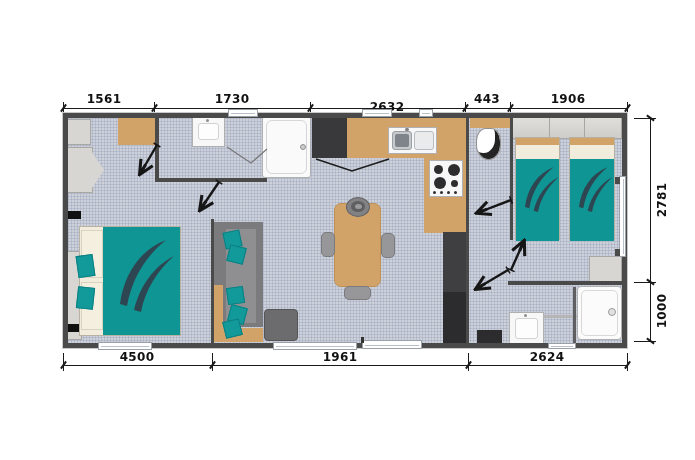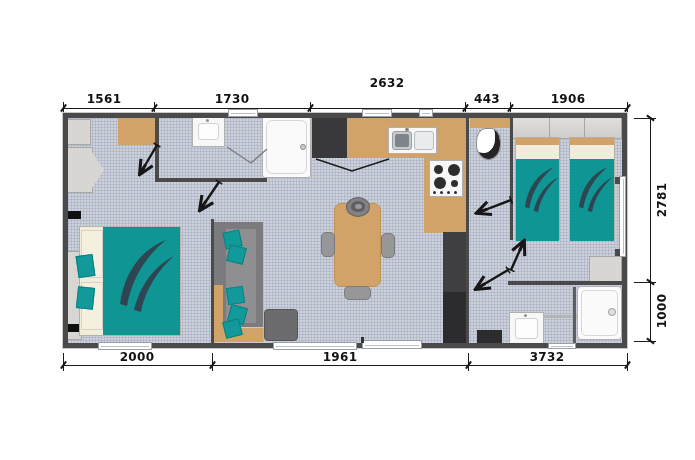--- a/index.html
+++ b/index.html
@@ -47,36 +47,36 @@
   <div class="tick" style="left:510px;top:102px;width:1px;height:12px;"></div>
   <div class="tick" style="left:627px;top:102px;width:1px;height:12px;"></div>
   <div class="slash" style="left:59px;top:107px;"></div>
   <div class="slash" style="left:150px;top:107px;"></div>
   <div class="slash" style="left:306px;top:107px;"></div>
   <div class="slash" style="left:461px;top:107px;"></div>
   <div class="slash" style="left:506px;top:107px;"></div>
   <div class="slash" style="left:623px;top:107px;"></div>
   <div class="dim-label" style="left:104px;top:92px;">1561</div>
   <div class="dim-label" style="left:232px;top:92px;">1730</div>
-  <div class="dim-label" style="left:387px;top:76px;">2632</div>
+  <div class="dim-label" style="left:387px;top:100px;">2632</div>
   <div class="dim-label" style="left:487px;top:92px;">443</div>
   <div class="dim-label" style="left:568px;top:92px;">1906</div>
 
   <div class="abs dim-line" style="left:63px;top:365px;width:564px;height:1px;"></div>
   <div class="tick" style="left:63px;top:353px;width:1px;height:18px;"></div>
   <div class="tick" style="left:212px;top:353px;width:1px;height:18px;"></div>
   <div class="tick" style="left:468px;top:353px;width:1px;height:18px;"></div>
   <div class="tick" style="left:627px;top:353px;width:1px;height:18px;"></div>
   <div class="slash" style="left:59px;top:364px;"></div>
   <div class="slash" style="left:208px;top:364px;"></div>
   <div class="slash" style="left:464px;top:364px;"></div>
   <div class="slash" style="left:623px;top:364px;"></div>
-  <div class="dim-label" style="left:137px;top:350px;">2000</div>
+  <div class="dim-label" style="left:137px;top:350px;">4500</div>
   <div class="dim-label" style="left:340px;top:350px;">1961</div>
-  <div class="dim-label" style="left:547px;top:350px;">3732</div>
+  <div class="dim-label" style="left:547px;top:350px;">2624</div>
 
   <div class="abs dim-line" style="left:650px;top:118px;width:1px;height:223px;"></div>
   <div class="tick" style="left:634px;top:118px;width:22px;height:1px;"></div>
   <div class="tick" style="left:634px;top:282px;width:22px;height:1px;"></div>
   <div class="tick" style="left:634px;top:341px;width:22px;height:1px;"></div>
   <div class="slash slash-v" style="left:646px;top:117px;"></div>
   <div class="slash slash-v" style="left:646px;top:281px;"></div>
   <div class="slash slash-v" style="left:646px;top:340px;"></div>
   <div class="dim-label dim-label-v" style="left:662px;top:200px;">2781</div>
   <div class="dim-label dim-label-v" style="left:662px;top:311px;">1000</div>

